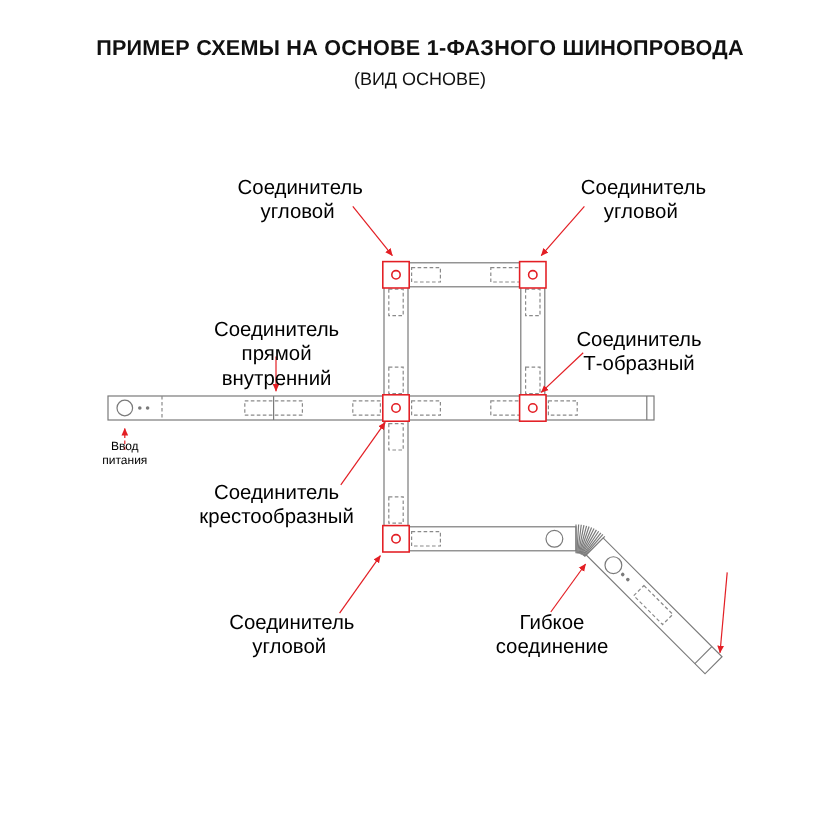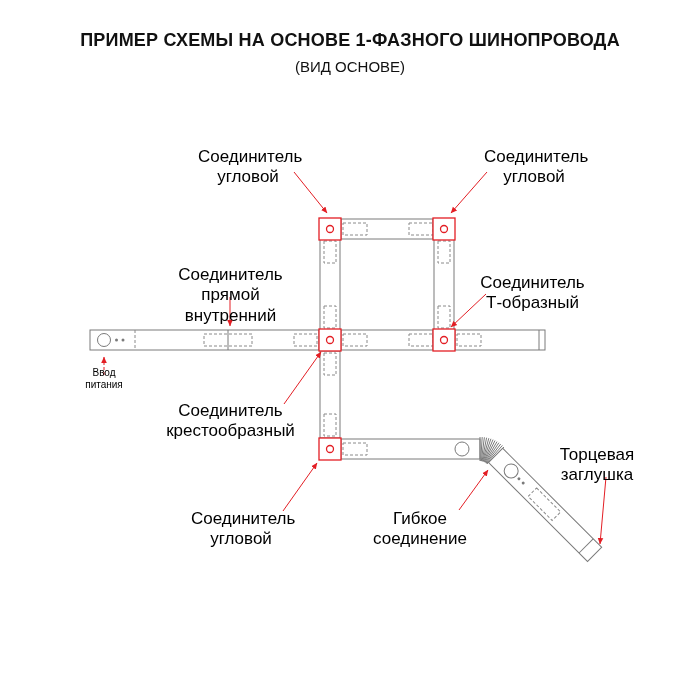--- a/index.html
+++ b/index.html
@@ -139,18 +139,16 @@
   <div class="lbl" style="left:163px; top:265px; width:135px;">Соединитель
 прямой внутренний</div>
   <div class="lbl" style="left:480px; top:273px; width:105px;">Соединитель
 Т-образный</div>
   <div class="lbl small" style="left:76px; top:356px; width:56px;margin-top:11px;">Ввод
 питания</div>
   <div class="lbl" style="left:163px; top:401px; width:135px;">Соединитель
 крестообразный</div>
   <div class="lbl" style="left:191px; top:509px; width:100px;">Соединитель
 угловой</div>
-  <div class="lbl" style="left:370px; top:509px; width:100px;">Гибкое
+  <div class="lbl" style="left:410px; top:509px; width:100px;">Гибкое
 соединение</div>
-  <div class="lbl" style="left:551px; top:445px; width:92px;">Торцевая
-заглушка</div>
 
 </div>
 
 </body></html>

